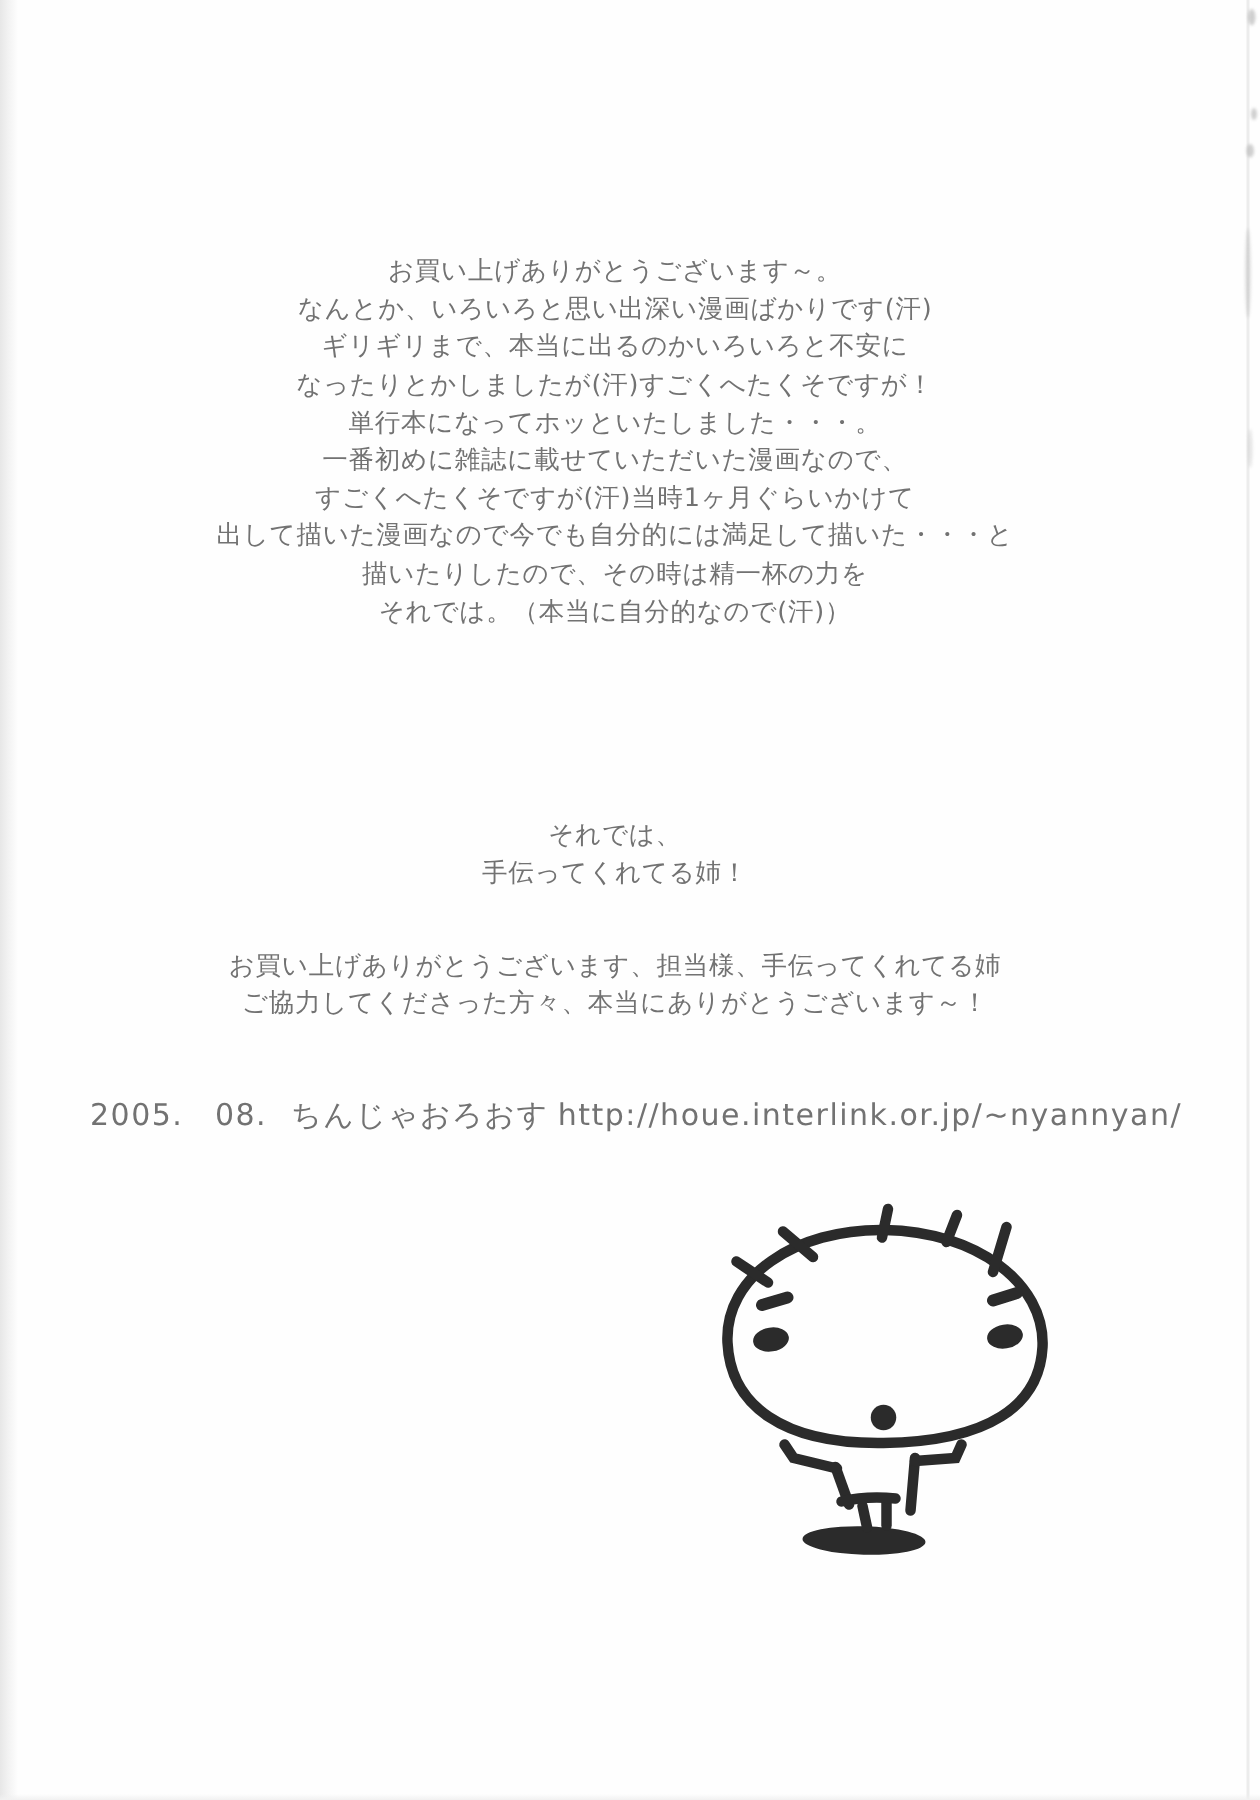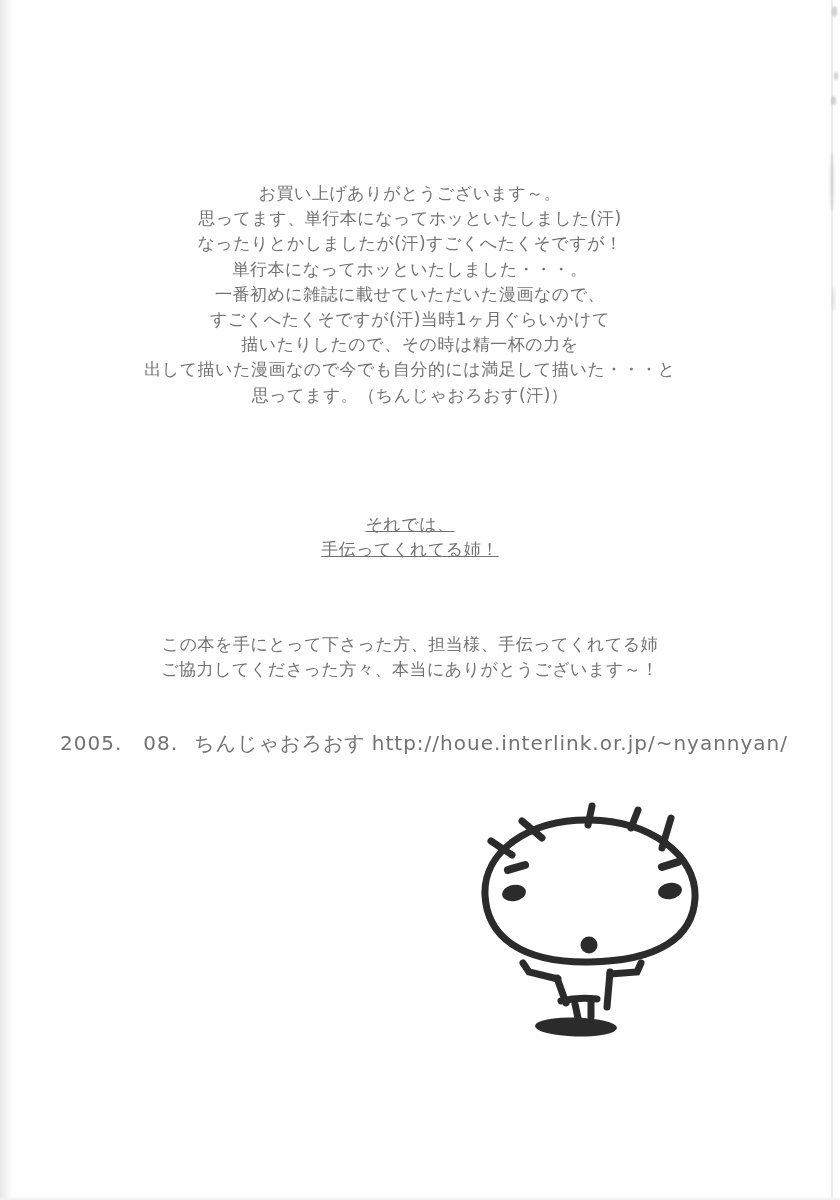--- a/index.html
+++ b/index.html
@@ -46,22 +46,22 @@
     position: absolute;
     left: 60px;
     width: 700px;
     text-align: center;
     color: #727272;
     font-size: 17px;
     line-height: 25.2px;
     letter-spacing: 0.5px;
     white-space: nowrap;
   }
-  .para1 { top: 181px; text-align: center; }
-  .para2 { top: 512px; text-decoration: underline; }
+  .para1 { top: 169px; text-align: center; }
+  .para2 { top: 545px; }
   .para3 { top: 632px; }
   .footer-line {
     top: 710px;
     font-size: 20px;
     line-height: 30px;
     letter-spacing: 1px;
     margin-top: 18px;
   }
   .footer-line .gap { display: inline-block; width: 16px; }
   .footer-line .gap-sm { display: inline-block; width: 6px; }
@@ -84,37 +84,38 @@
   <div class="edge-right-line"></div>
   <div class="edge-bottom"></div>
   <div class="smudge s1"></div>
   <div class="smudge s2"></div>
   <div class="smudge s3"></div>
   <div class="smudge s4"></div>
   <div class="smudge s5"></div>
 
   <div class="hand para1">
     <div>お買い上げありがとうございます～。</div>
-    <div>思ってます、単行本になってホッといたしました(汗)</div>
+    <div>なんとか、いろいろと思い出深い漫画ばかりです(汗)</div>
+    <div>ギリギリまで、本当に出るのかいろいろと不安に</div>
     <div>なったりとかしましたが(汗)すごくへたくそですが！</div>
     <div>単行本になってホッといたしました・・・。</div>
     <div>一番初めに雑誌に載せていただいた漫画なので、</div>
     <div>すごくへたくそですが(汗)当時1ヶ月ぐらいかけて</div>
+    <div>出して描いた漫画なので今でも自分的には満足して描いた・・・と</div>
     <div>描いたりしたので、その時は精一杯の力を</div>
-    <div>出して描いた漫画なので今でも自分的には満足して描いた・・・と</div>
-    <div>思ってます。（ちんじゃおろおす(汗)）</div>
+    <div>それでは。（本当に自分的なので(汗)）</div>
   </div>
 
   <div class="hand para2">
     <div>それでは、</div>
     <div>手伝ってくれてる姉！</div>
   </div>
 
   <div class="hand para3">
-    <div>この本を手にとって下さった方、担当様、手伝ってくれてる姉</div>
+    <div>お買い上げありがとうございます、担当様、手伝ってくれてる姉</div>
     <div>ご協力してくださった方々、本当にありがとうございます～！</div>
   </div>
 
   <div class="hand footer-line">
     <span>2005.　08.</span><span class="gap"></span><span>ちんじゃおろおす</span><span class="gap-sm"></span><span>http://houe.interlink.or.jp/~nyannyan/</span>
   </div>
 
   <svg class="mascot" viewBox="0 0 244 254" xmlns="http://www.w3.org/2000/svg">
     <g stroke="#2b2b2b" stroke-width="7" stroke-linecap="round" fill="none">
 

